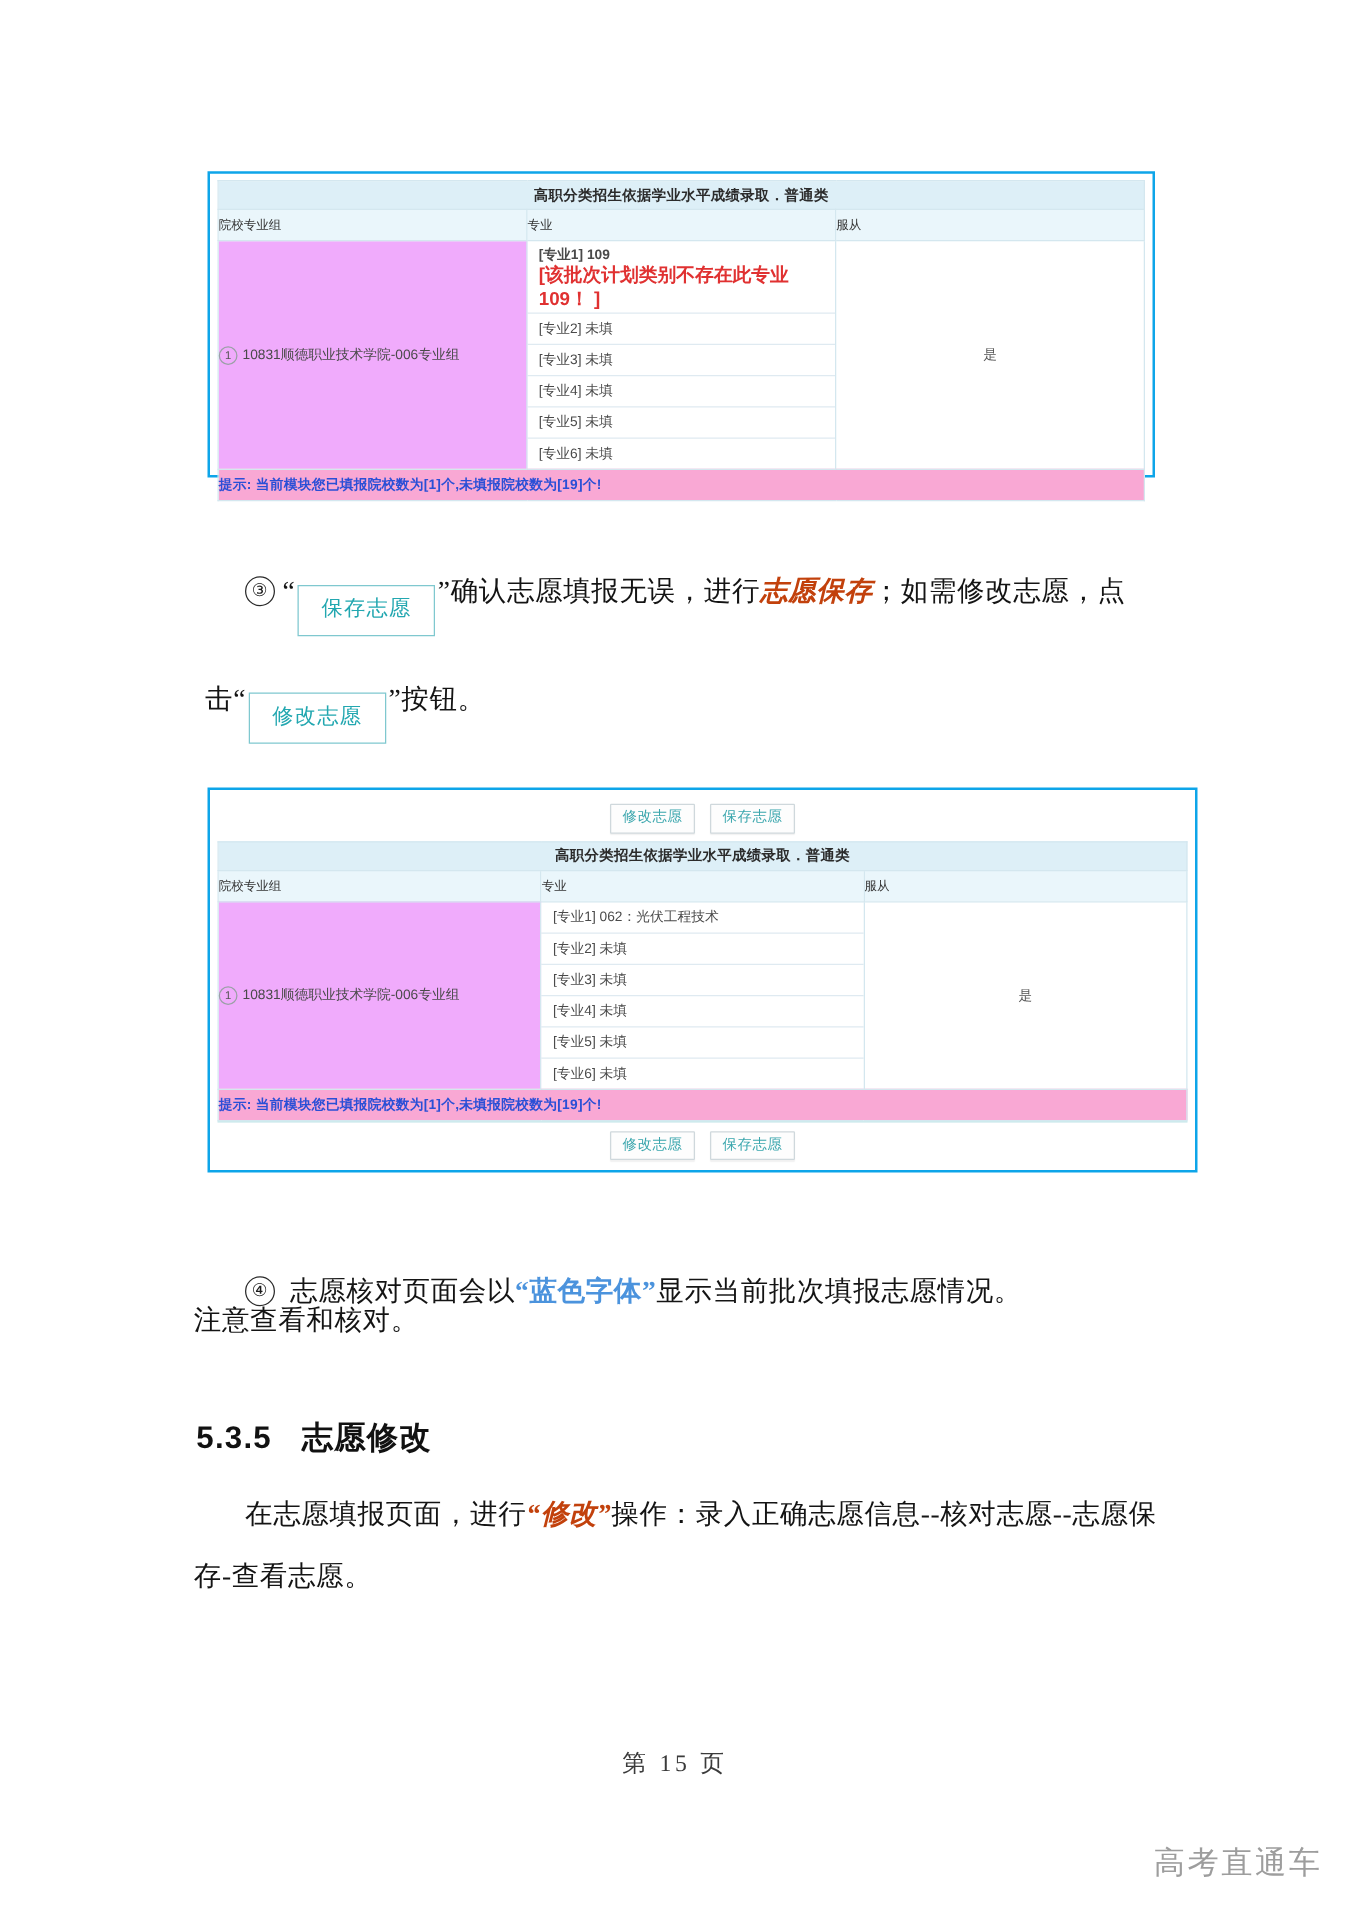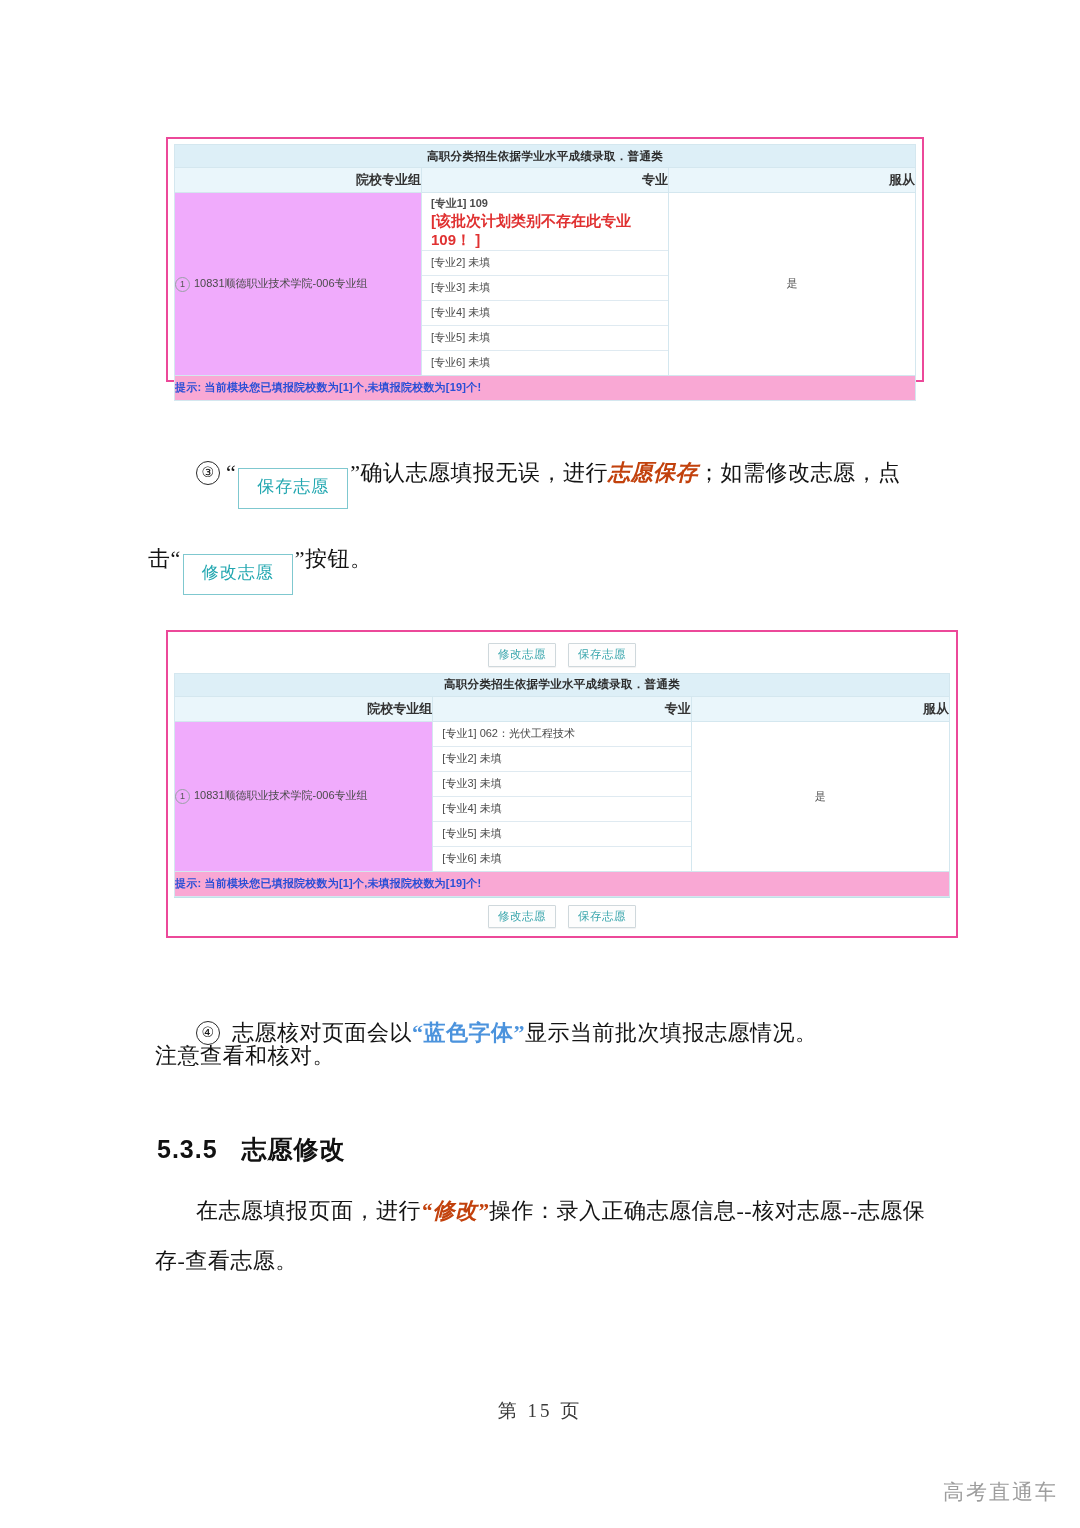--- a/index.html
+++ b/index.html
@@ -12,21 +12,21 @@
     height: 1528px;
     position: relative;
     font-family: "Liberation Serif", "DejaVu Serif", serif;
     color: #1a1a1a;
     overflow: hidden;
   }
 
   
   .figure {
     position: absolute;
-    border: 2px solid #ec4899;
+    border: 2px solid #0ea5e9;
     background: #ffffff;
     box-sizing: border-box;
   }
   .figure-1 { left: 166px; top: 137px; width: 758px; height: 245px; }
   .figure-2 { left: 166px; top: 630px; width: 792px; height: 308px; }
 
   .fig-inner {
     position: absolute;
     left: 6px; right: 6px; top: 5px; bottom: 5px;
     display: flex;
@@ -73,25 +73,25 @@
     background: #ddeff7;
     text-align: center;
     font-size: 11.5px;
     font-weight: bold;
     color: #2b2b2b;
     height: 22px;
     letter-spacing: .3px;
   }
   .col-head {
     background: #eaf6fb;
-    text-align: right;
-    font-size: 13px;
+    text-align: left;
+    font-size: 10px;
     color: #333;
     height: 24px;
-    font-weight: bold;
+    font-weight: normal;
   }
   .cell-school {
     text-align: left;
     padding-left: 14px;
     font-size: 11px;
     color: #4a4a4a;
     background: #f0abfc;
   }
   .circ-num {
     display: inline-block;
@@ -201,21 +201,21 @@
     font-family: "Liberation Serif", "DejaVu Serif", serif;
     font-size: 19px;
     color: #3b3b3b;
     letter-spacing: 3px;
   }
   .watermark {
     position: absolute;
     right: 22px;
     bottom: 22px;
     font-family: "Liberation Sans", "DejaVu Sans", sans-serif;
-    font-size: 21px;
+    font-size: 25px;
     color: #8d8d8d;
     letter-spacing: 2px;
     font-weight: 500;
     opacity: .85;
   }
 </style>
 </head>
 <body>
 
 <div class="figure figure-1">
@@ -285,21 +285,21 @@
     </tbody>
       </table>
   </div>
 </div>
 
 <div class="para" style="left:196px; top:452px;">
   <span class="num-circ">③</span>
   <span>“</span><span class="inline-btn">保存志愿</span><span>”</span><span>确认志愿填报无误，进行</span><span class="red">志愿保存</span><span>；如需修改志愿，点</span>
 </div>
 
-<div class="para" style="left:148px; top:538px;">
+<div class="para" style="left:164px; top:538px;">
   <span>击“</span><span class="inline-btn">修改志愿</span><span>”按钮。</span>
 </div>
 
 <div class="figure figure-2">
   <div class="fig-inner">
     <div class="btn-bar top">
       <span class="vbtn">修改志愿</span>
       <span class="vbtn">保存志愿</span>
     </div>
     <table class="vtable">

